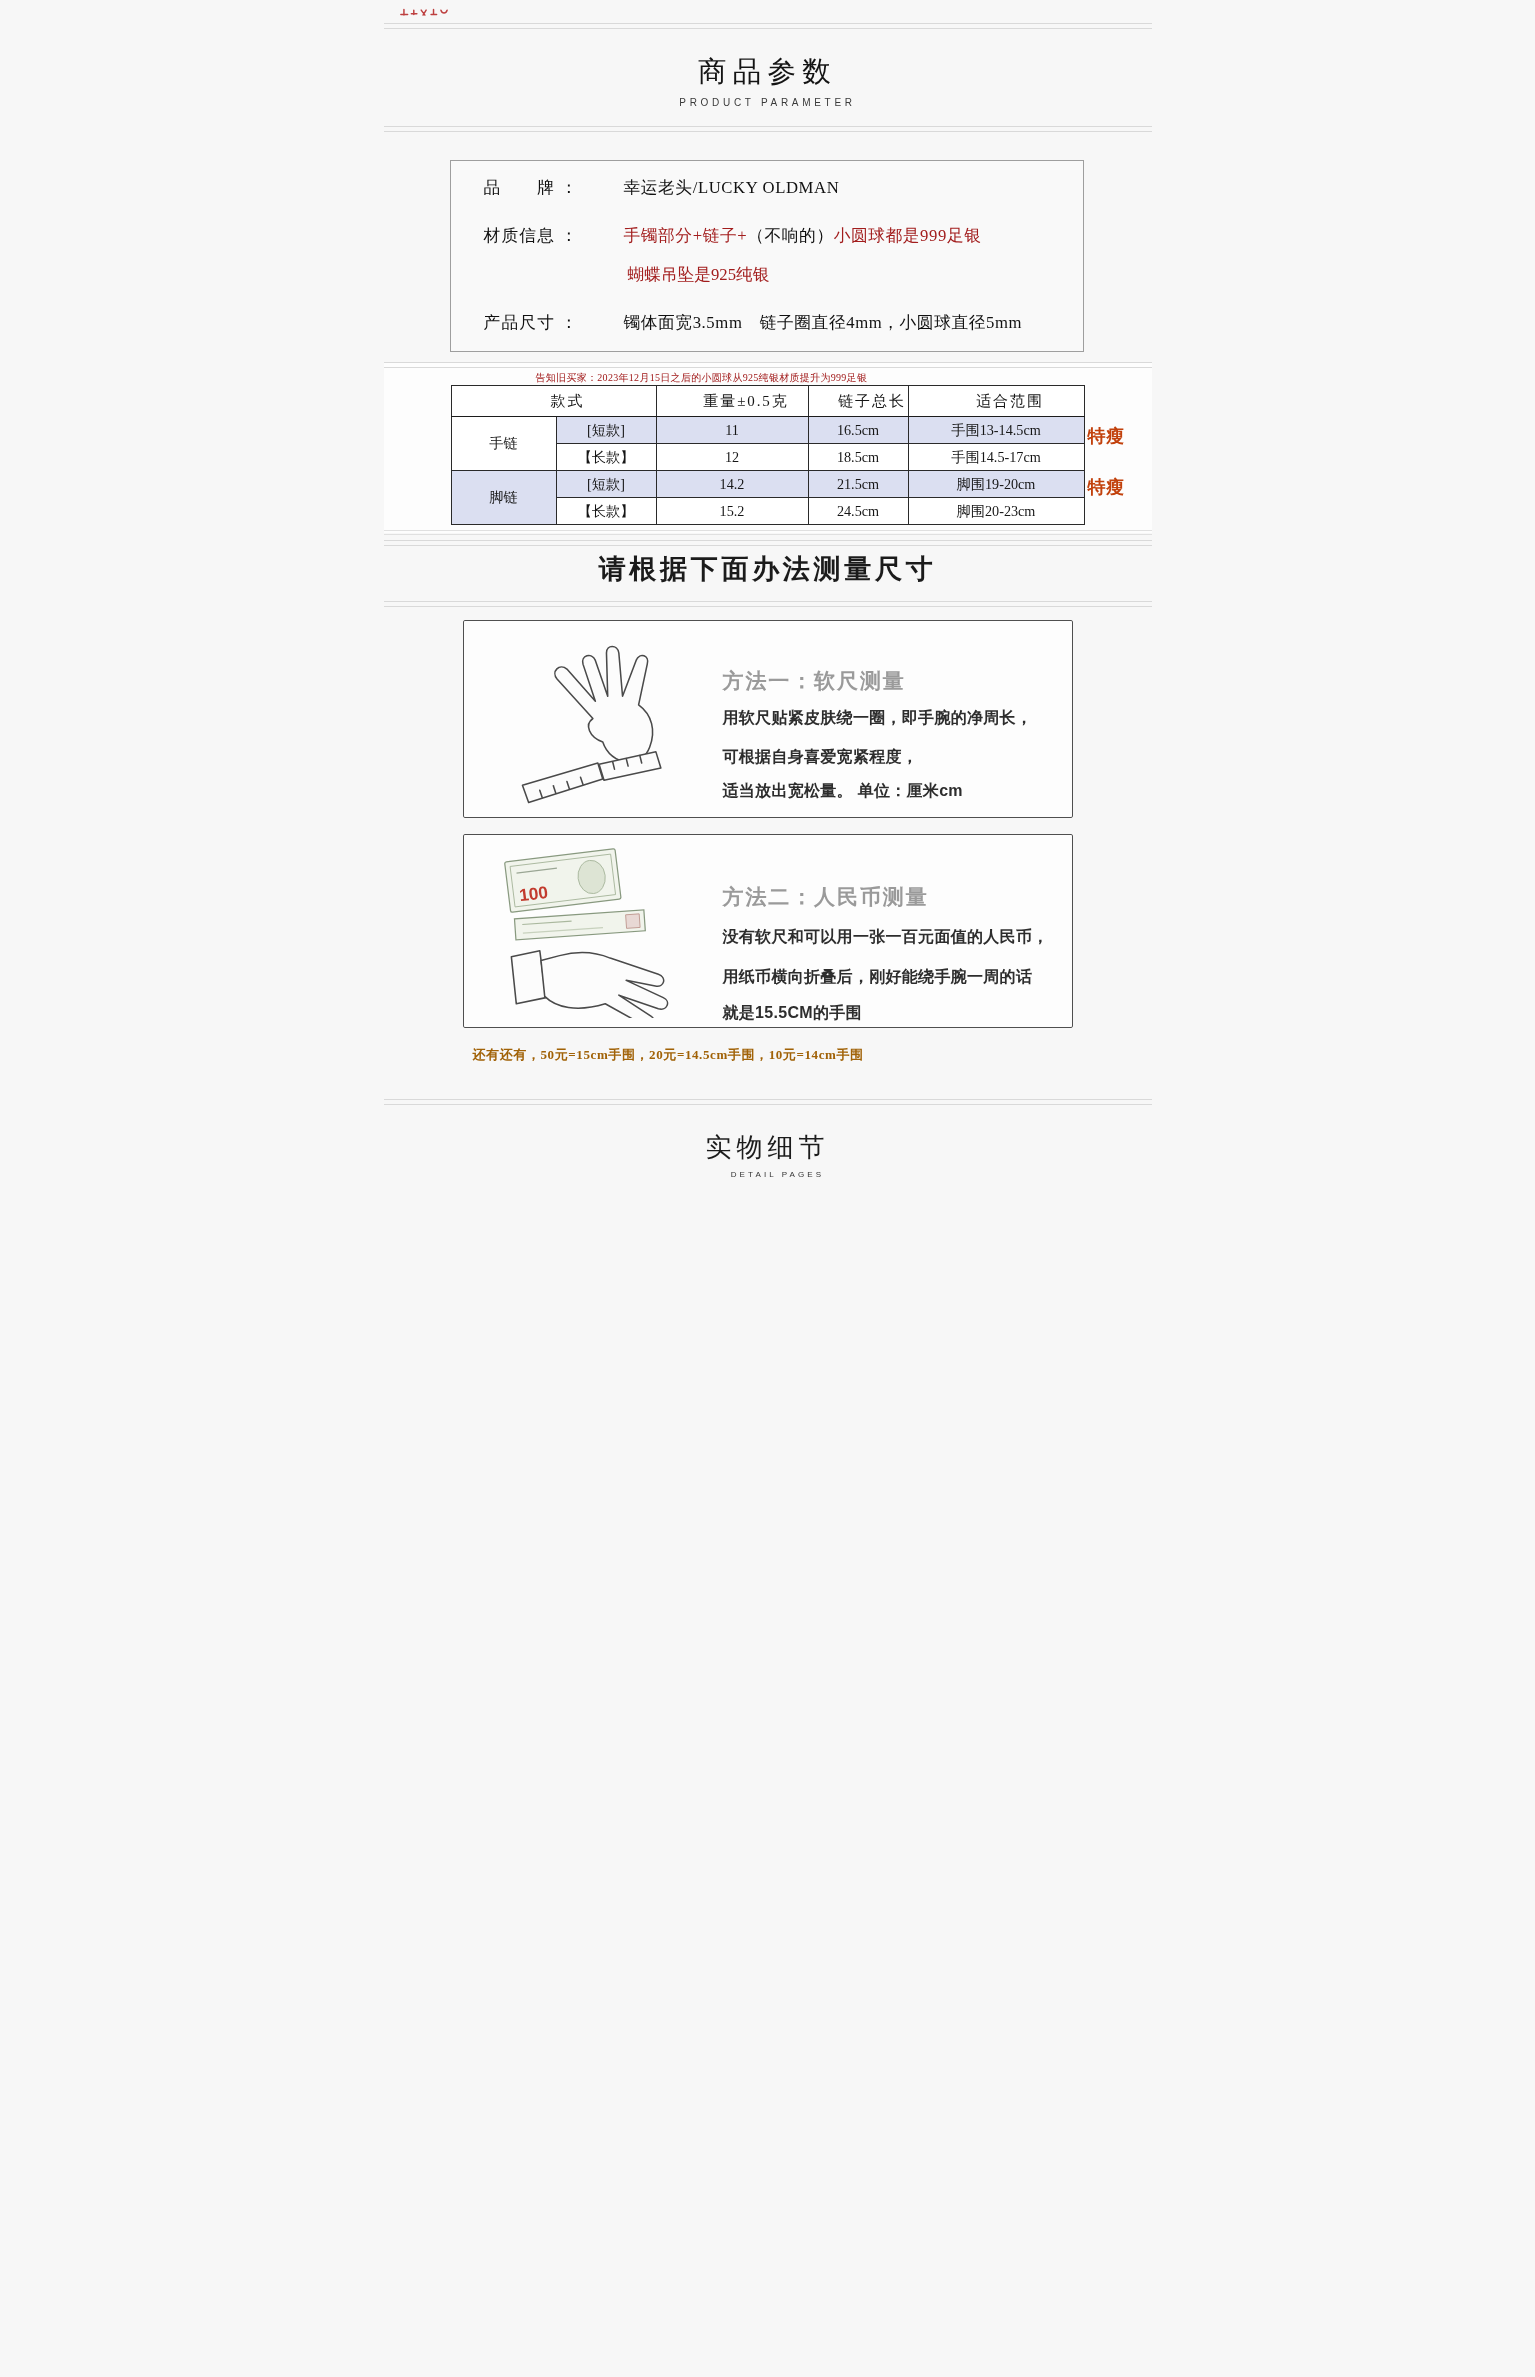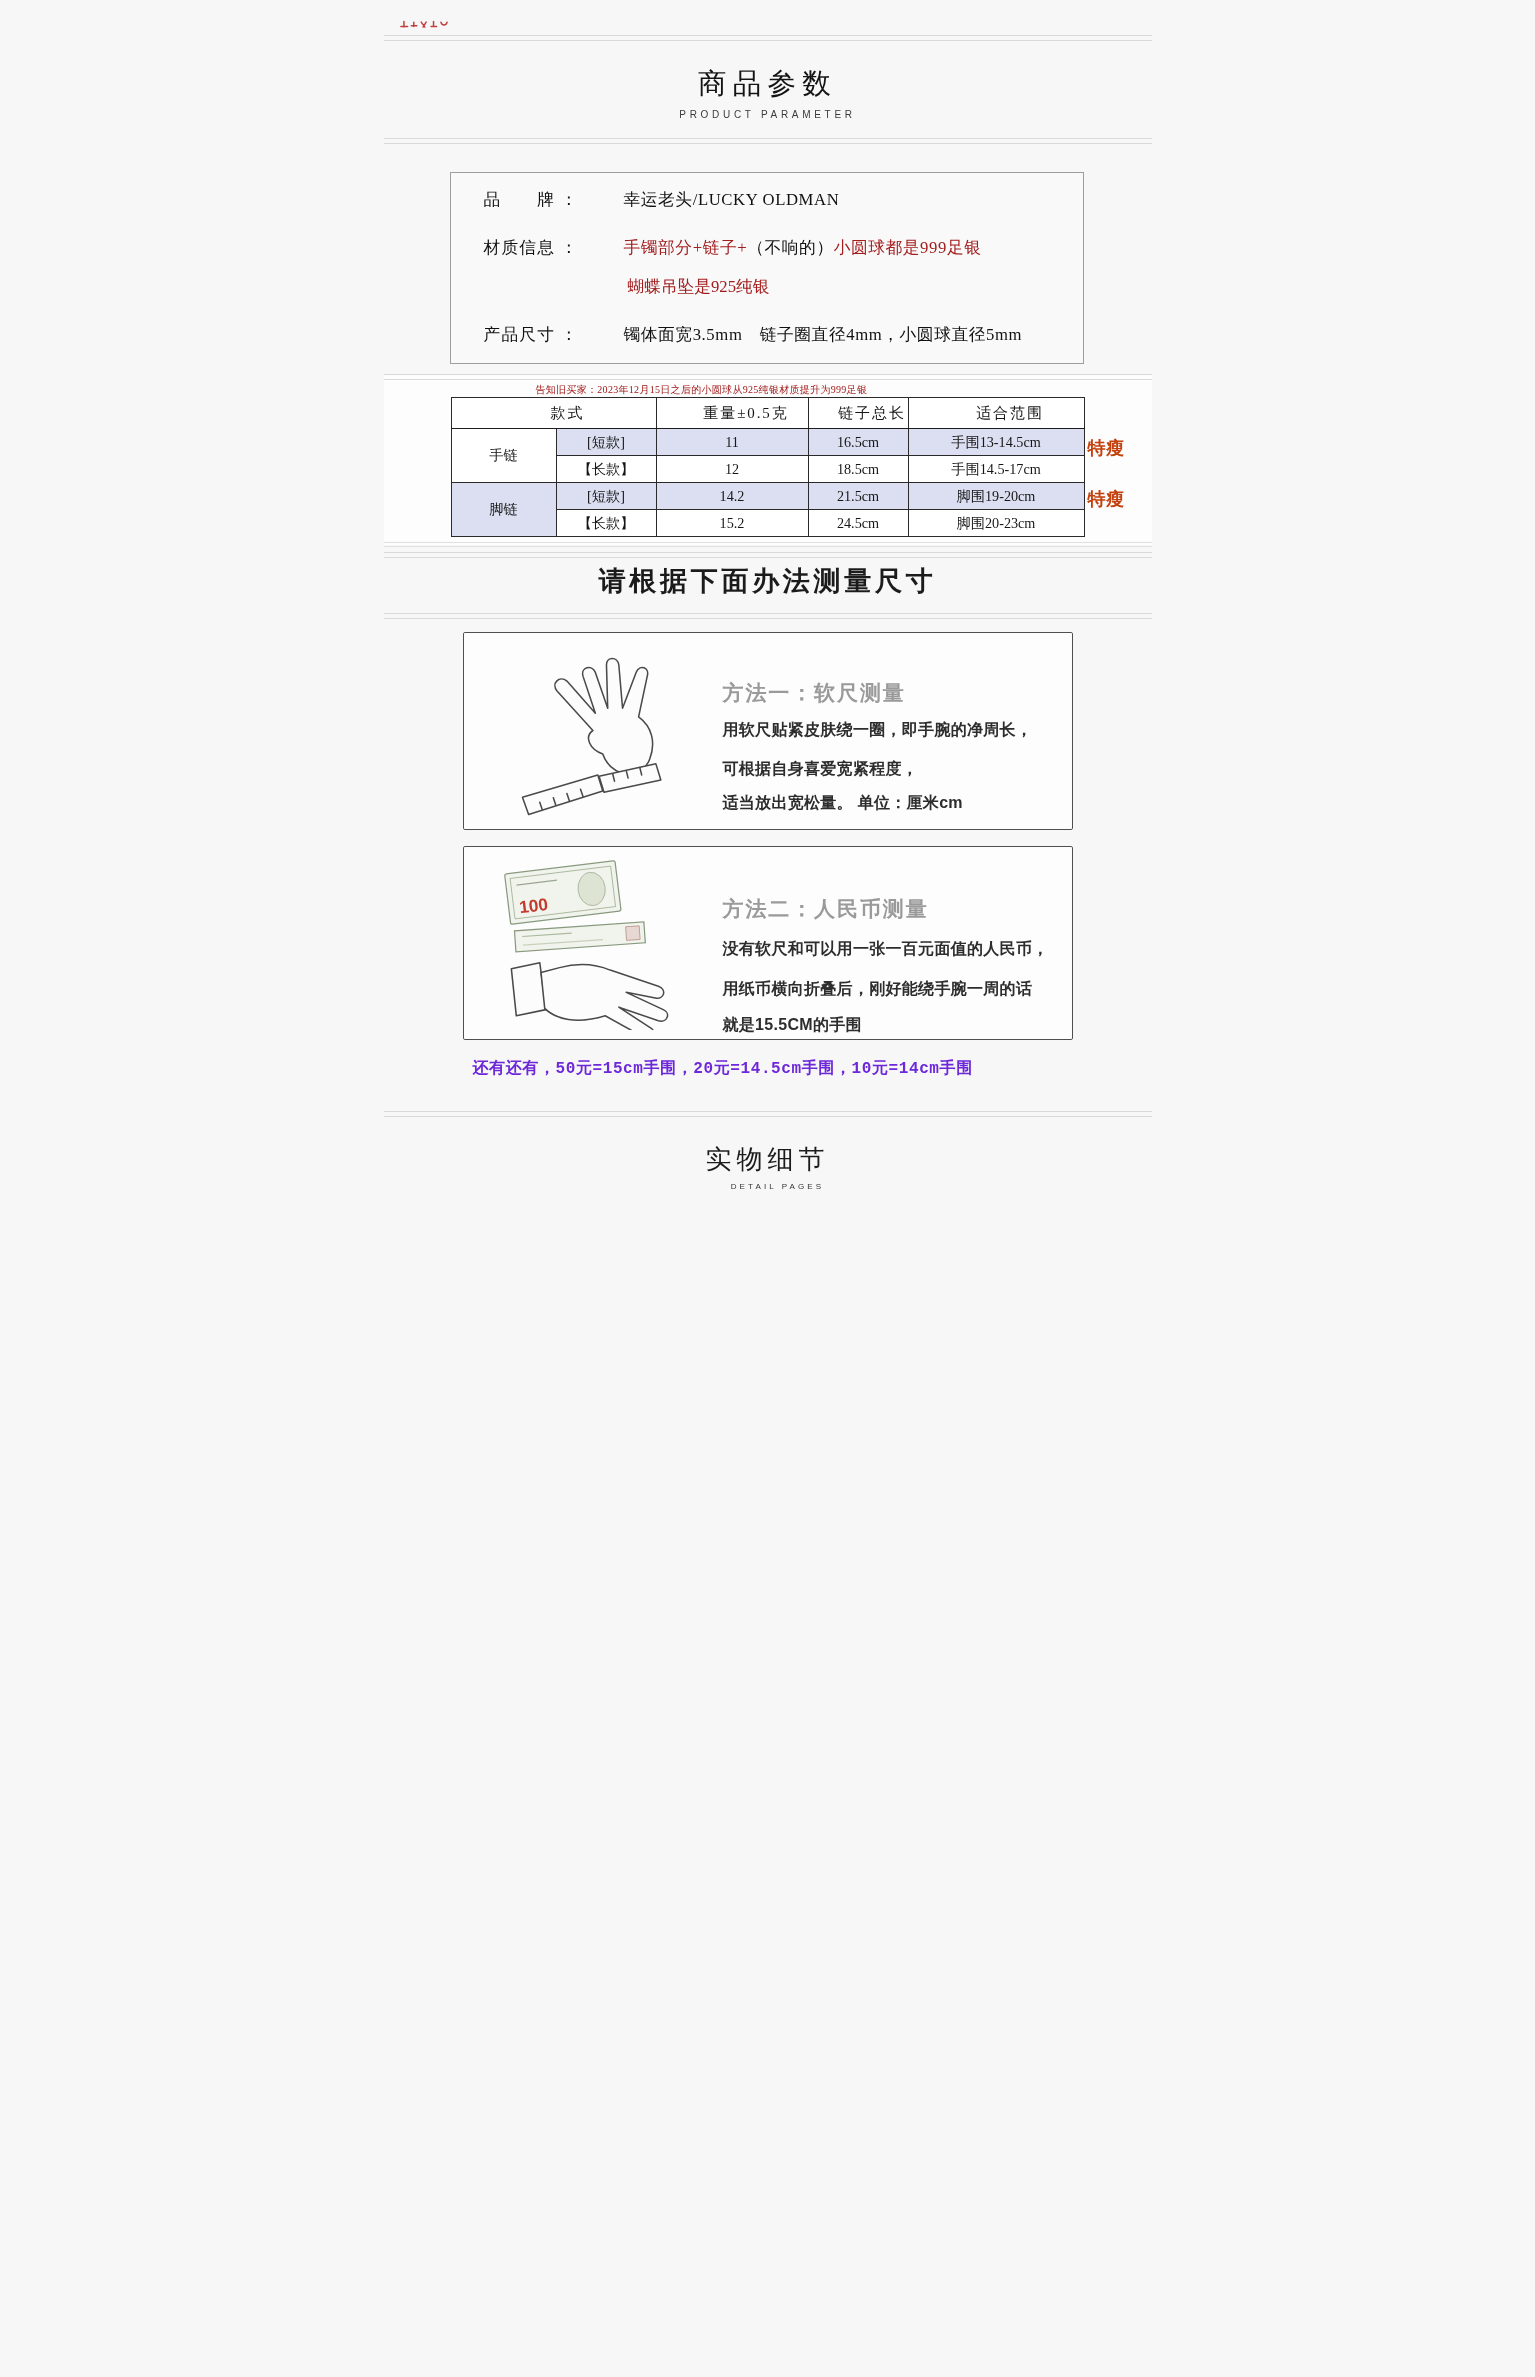--- a/index.html
+++ b/index.html
@@ -1,16 +1,16 @@
 <!DOCTYPE html>
 <html style="font-size:10px"><head>
 <meta charset="utf-8">
 <style>
   html,body{margin:0;padding:0;background:#f7f7f7;}
-  .page{position:relative;width:768px;height:1189px;margin:16px auto;background:#f7f7f7;
+  .page{position:relative;width:768px;height:1189px;margin:4px auto;background:#f7f7f7;
         font-family:"Liberation Serif","DejaVu Serif",serif;color:#1c1c1c;overflow:hidden;}
   .abs{position:absolute;}
   
   .sep{position:absolute;left:0;width:100%;height:3.7px;border-top:1.2px solid #d9d9d9;border-bottom:1.2px solid #d9d9d9;}
   .sep.thin{height:2.5px;border-top:0.6px solid #e0e0e0;border-bottom:0.6px solid #e0e0e0;}
   
   .h-title{top:52px;left:0;width:100%;text-align:center;font-size:28.5px;line-height:31px;
            letter-spacing:6.2px;color:#141414;font-weight:500;}
   .h-sub{top:93px;left:0;width:100%;text-align:center;font-size:10px;letter-spacing:3.7px;color:#3a3a3a;
          font-family:"Liberation Sans","DejaVu Sans",sans-serif;}
@@ -42,22 +42,22 @@
   
   .m-title{top:549px;left:0;width:100%;text-align:center;font-size:27px;line-height:32px;letter-spacing:3.7px;
            color:#1b1b1b;font-weight:600;}
   .mbox{left:79px;top:616px;width:610px;height:198px;border:1.2px solid #4f4f4f;border-radius:1.9px;
         background:#fdfdfd;box-sizing:border-box;}
   .mbox2{top:830px;height:194px;}
   .mt{position:absolute;left:259px;font-size:21px;letter-spacing:1.9px;color:#9a9a9a;white-space:nowrap;
       font-family:"Liberation Sans","DejaVu Sans",sans-serif;font-weight:600;}
   .ml{position:absolute;left:259px;font-size:16px;color:#2d2d2d;white-space:nowrap;font-weight:700;
       font-family:"Liberation Sans","DejaVu Sans",sans-serif;letter-spacing:0.3px;}
-  .extra{top:1042px;left:89px;font-size:16px;color:#6d28d9;font-weight:700;letter-spacing:0.6px;
-         font-family:Liberation Mono, monospace;white-space:nowrap;}
+  .extra{top:1042px;left:89px;font-size:13px;color:#a16207;font-weight:700;letter-spacing:0.6px;
+         font-family:Liberation Serif, serif;white-space:nowrap;}
   
   .f-title{top:1126px;left:0;width:100%;text-align:center;font-size:26px;letter-spacing:5px;color:#1c1c1c;}
   .f-sub{top:1166px;left:10px;width:100%;text-align:center;font-size:8px;letter-spacing:3.1px;color:#333;
          font-family:"Liberation Sans","DejaVu Sans",sans-serif;}
   svg .ln{stroke:#4a4a4a;stroke-width:2.5;fill:none;stroke-linecap:round;stroke-linejoin:round;}
   svg .fillw{fill:#fcfcfc;}
 </style>
 </head>
 <body>
 

